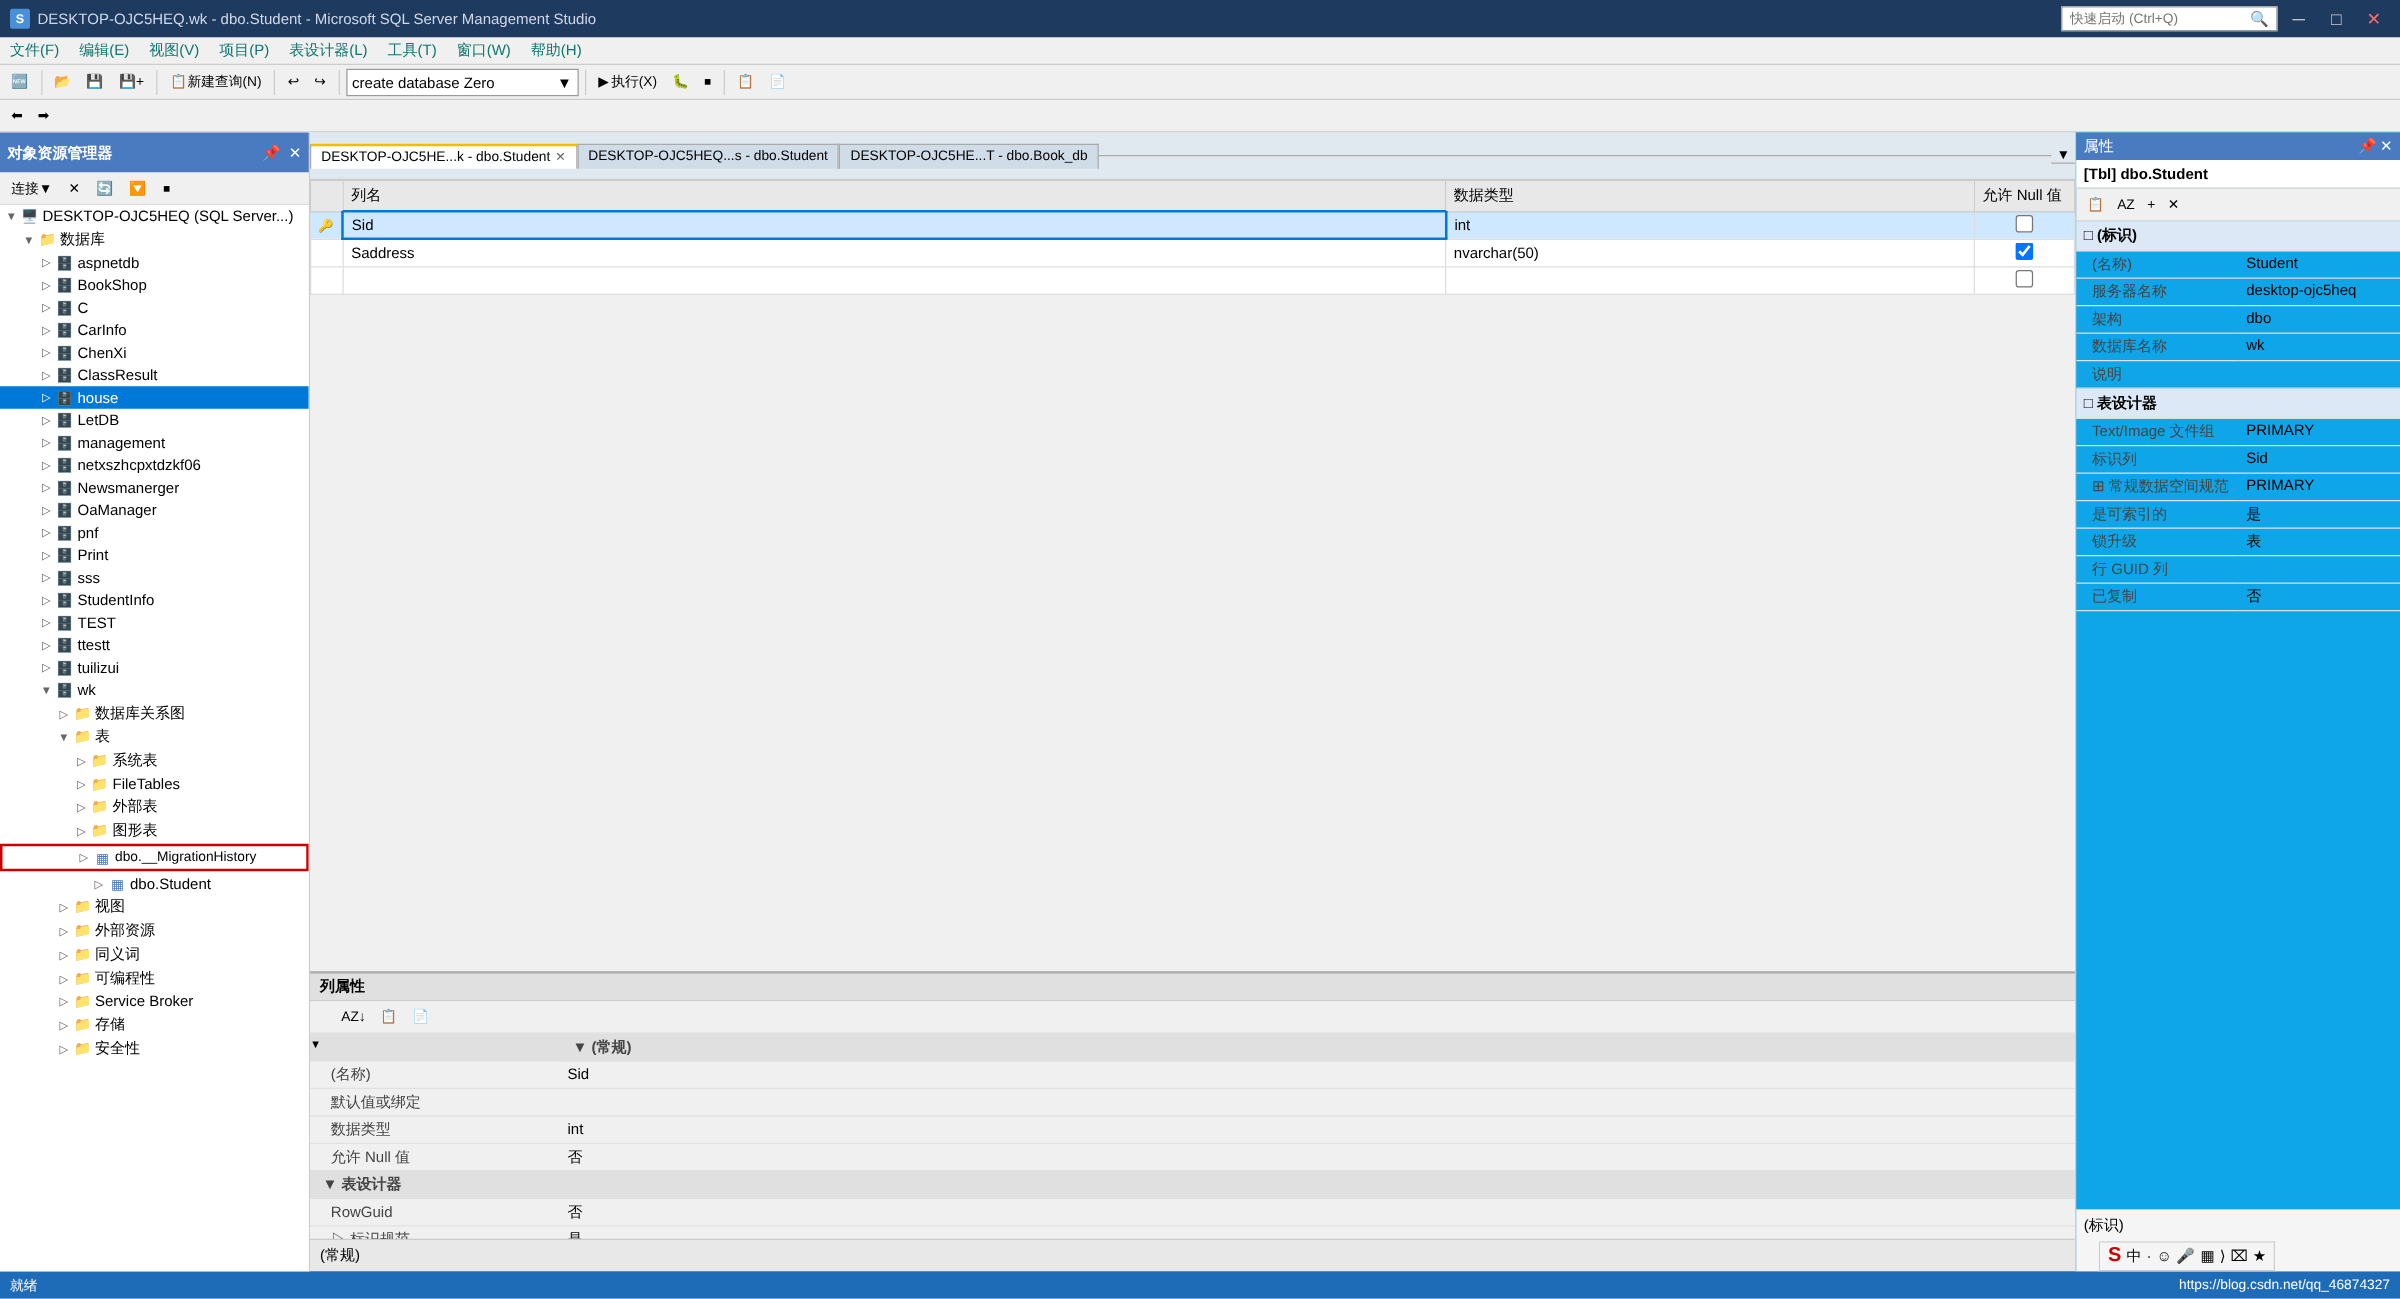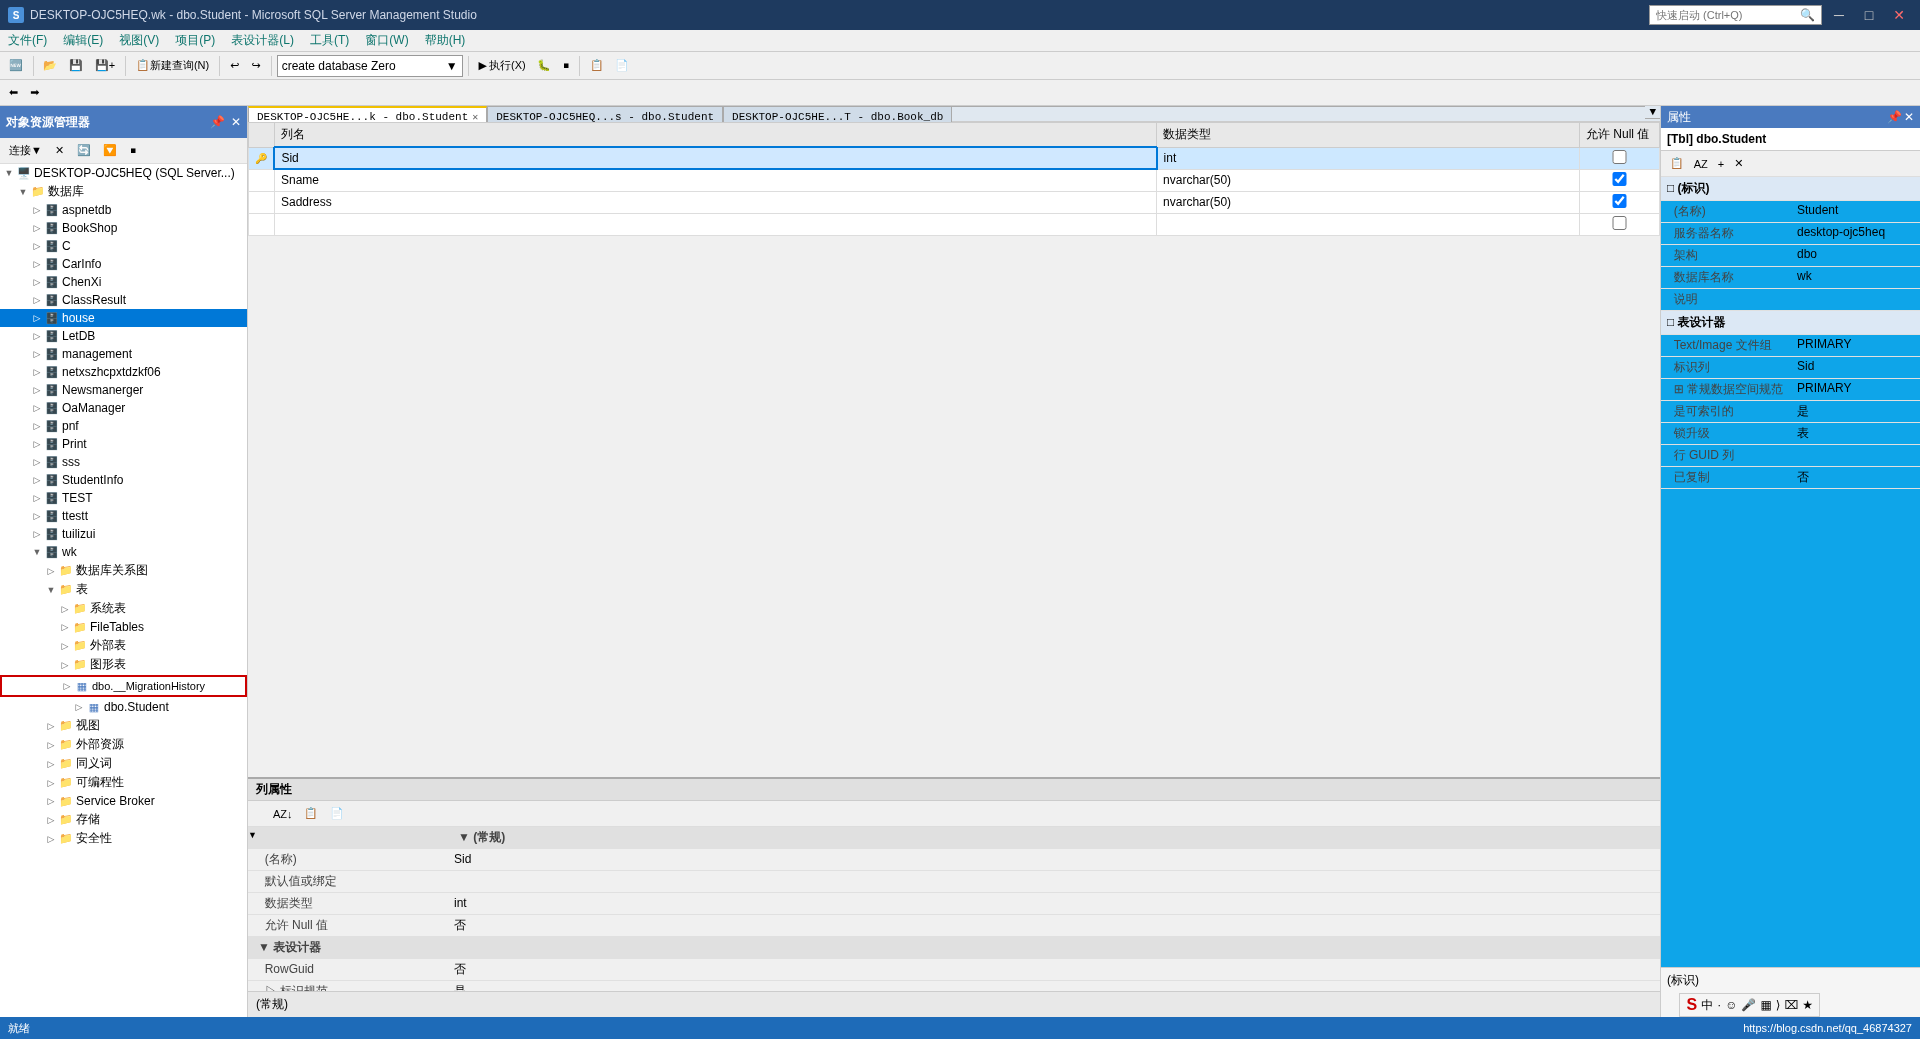--- a/index.html
+++ b/index.html
@@ -41,21 +41,21 @@
     .tree-item { display: flex; align-items: center; padding: 1px 0; cursor: pointer; white-space: nowrap; }
     .tree-item.selected { background: #0078d7; color: white; }
     .expand-btn { width: 14px; height: 14px; display: inline-flex; align-items: center; justify-content: center; font-size: 9px; cursor: pointer; color: #666; }
     .tree-icon { width: 16px; height: 16px; display: inline-flex; align-items: center; justify-content: center; font-size: 11px; margin-right: 2px; }
     .tree-label { font-size: 12px; }
 
     
     .main-content { flex: 1; display: flex; flex-direction: column; overflow: hidden; }
 
     
-    .tab-bar { height: 16px; background: #e0e8f0; border-bottom: 1px solid #ccc; display: flex; align-items: flex-start; font-family: Liberation Mono, monospace; }
+    .tab-bar { height: 38px; background: #e0e8f0; border-bottom: 1px solid #ccc; display: flex; align-items: center; }
     .tab { display: flex; align-items: center; padding: 2px 8px; background: #d0dce8; border: 1px solid #aaa; border-bottom: none; cursor: pointer; font-size: 11px; gap: 4px; height: 20px; }
     .tab.active { background: white; border-top: 2px solid #f0c000; }
     .tab-close { font-size: 10px; color: #666; cursor: pointer; }
     .tab-end { flex: 1; border-bottom: 1px solid #aaa; }
 
     
     .designer-area { display: flex; flex-direction: column; flex: 1; overflow: hidden; }
     .table-designer { flex: 1; overflow: auto; min-height: 0; }
     .col-properties-panel { height: 240px; border-top: 2px solid #aaa; display: flex; flex-direction: column; }
     .col-properties-header { height: 22px; background: #e0e0e0; display: flex; align-items: center; padding: 0 8px; font-size: 12px; font-weight: bold; border-bottom: 1px solid #ccc; }
@@ -407,26 +407,20 @@
             <tr class="selected">
               <td class="row-marker"><span class="pk-icon">🔑</span></td>
               <td style="background:#d0e8ff;border:2px solid #0078d7;">
                 <input type="text" value="Sid" style="">
               </td>
               <td>int</td>
               <td style="text-align:center;"><input type="checkbox" class="null-checkbox" style=""></td>
             </tr>
 
 
-            <tr>
-              <td class="row-marker"></td>
-              <td>Sname</td>
-              <td>nvarchar(50)</td>
-              <td style="text-align:center;"><input type="checkbox" class="null-checkbox" checked="" style=""></td>
-            </tr>
 
             <tr>
               <td class="row-marker"></td>
               <td>Saddress</td>
               <td>nvarchar(50)</td>
               <td style="text-align:center;"><input type="checkbox" class="null-checkbox" checked="" style=""></td>
             </tr>
 
 
             <tr>

